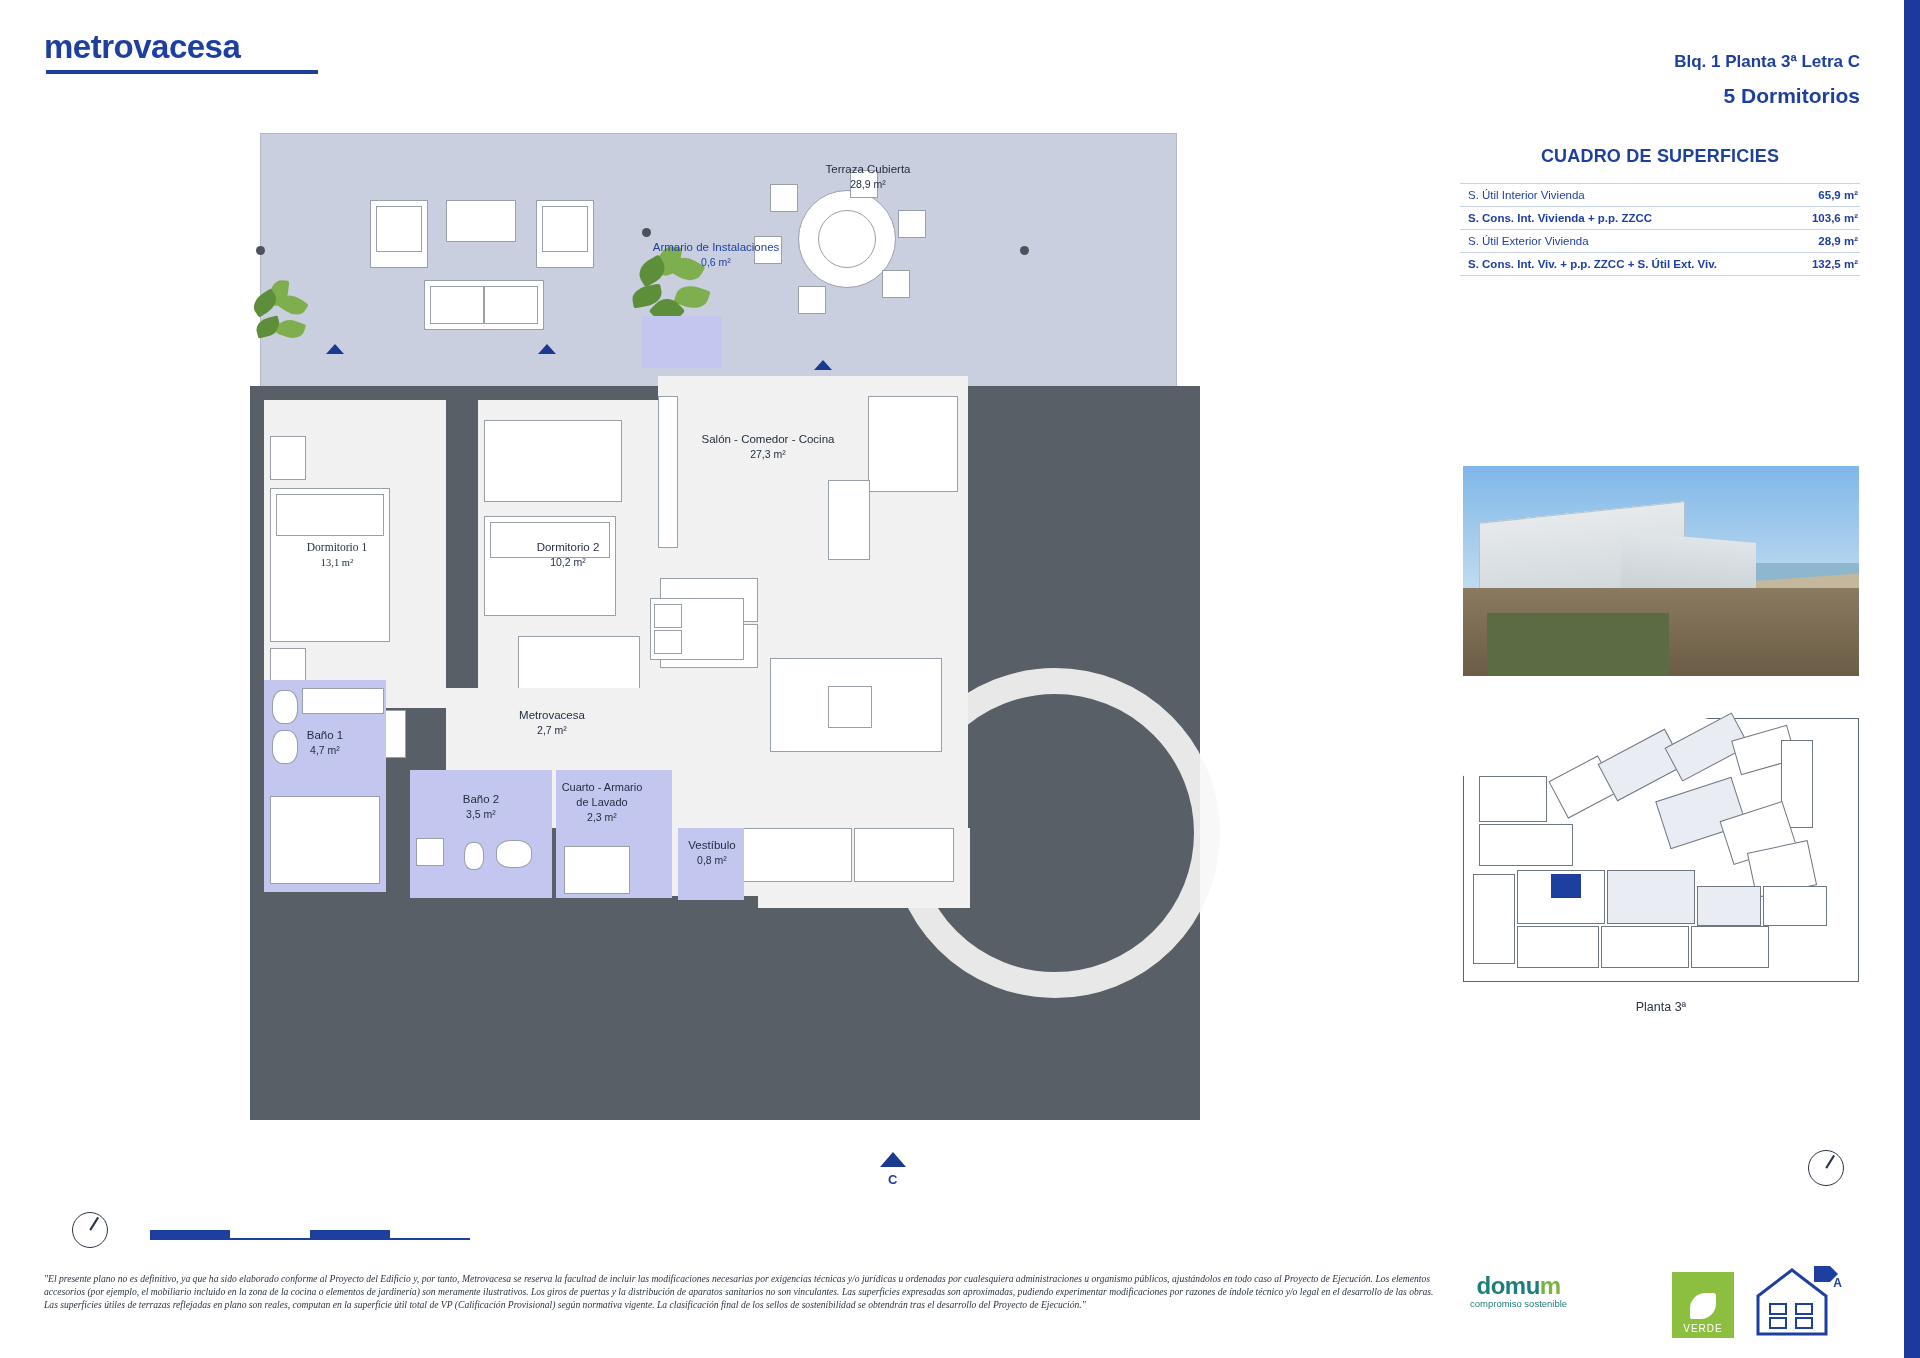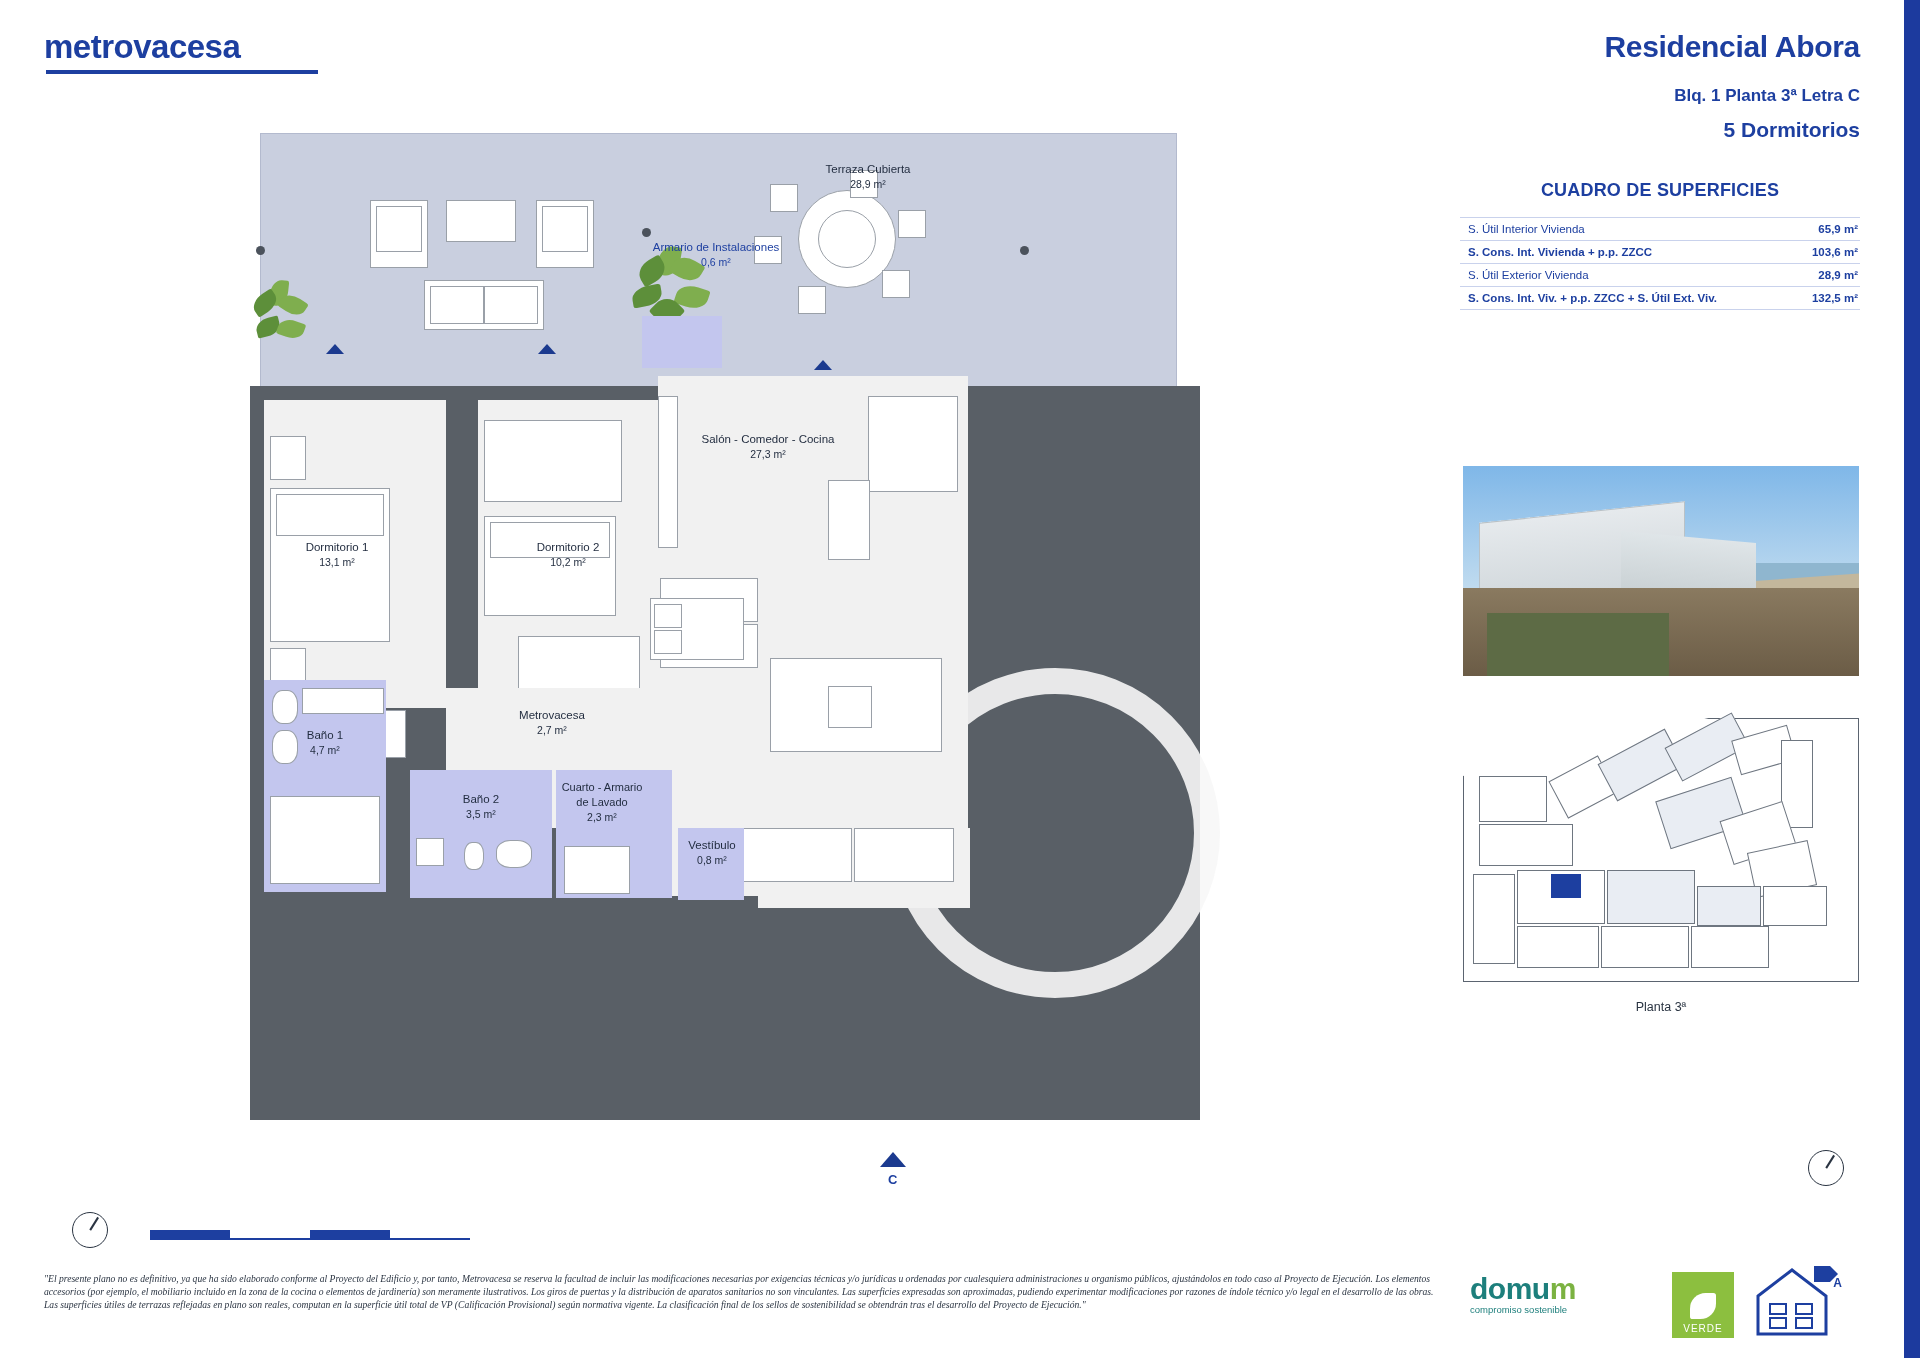--- a/index.html
+++ b/index.html
@@ -128,21 +128,21 @@
   .scale-line{position:absolute;left:150px;top:1238px;width:320px;height:2px;background:#1d3fa0;}
   .north-plan{position:absolute;left:72px;top:1212px;}
   
   .disclaimer{
     position:absolute;left:44px;top:1272px;width:1400px;
     font-size:9.6px;line-height:13.2px;color:#2a3442;font-style:italic;
     font-family:"Liberation Serif", serif;
   }
   
   .domum{position:absolute;left:1470px;top:1272px;}
-  .domum-txt{font-size:30px;font-weight:bold;color:#1d7f7c;letter-spacing:-0.5px;text-align:center;}
+  .domum-txt{font-size:24px;font-weight:bold;color:#1d7f7c;letter-spacing:-0.5px;text-align:center;}
   .domum-txt span{color:#7bb241;}
   .domum-sub{font-size:9.5px;color:#1d7f7c;margin-top:-2px;}
   .verde{
     position:absolute;left:1672px;top:1272px;width:62px;height:66px;background:#8cbf3f;
     display:flex;flex-direction:column;align-items:center;justify-content:flex-end;padding-bottom:4px;box-sizing:border-box;
   }
   .verde .t{font-size:10px;font-weight:normal;color:#fff;letter-spacing:1px;}
   .verde .leafm{width:26px;height:26px;background:#fff;border-radius:60% 10% 60% 10%;margin-bottom:4px;}
   .energy{position:absolute;left:1752px;top:1262px;width:92px;height:78px;}
   .energy svg{display:block;}
@@ -154,21 +154,20 @@
 </style>
 </head>
 <body>
 
 <div class="right-edge-bar"></div>
 
 <div class="brand">metrovacesa</div>
 <div class="brand-underline"></div>
 
 <div class="rpanel">
-  <div class="r-title">Residencial Abora</div>
   <div class="r-sub1">Blq. 1 Planta 3ª Letra C</div>
   <div class="r-sub2">5 Dormitorios</div>
 
   <div class="r-cuadro-title">CUADRO DE SUPERFICIES</div>
   <div class="r-table">
     <div class="r-row">
       <span class="r-lab">S. Útil Interior Vivienda</span>
       <span class="r-val">65,9 m²</span>
     </div>
     <div class="r-row bold">
@@ -269,21 +268,21 @@
   <div class="apt-shell"></div>
 
   <div class="wm"></div>
 
   <div class="room" style="left:14px;top:272px;width:182px;height:308px;"></div>
   <div class="furn" style="left:20px;top:308px;width:34px;height:42px;"></div>
   <div class="furn" style="left:20px;top:360px;width:118px;height:152px;"></div>
   <div class="furn thin" style="left:26px;top:366px;width:106px;height:40px;"></div>
   <div class="furn" style="left:20px;top:520px;width:34px;height:42px;"></div>
   <div class="furn" style="left:14px;top:582px;width:140px;height:46px;"></div>
-  <div class="lbl" style="left:14px;top:412px;width:146px;">
+  <div class="lbl" style="left:14px;top:412px;width:146px;font-family:Liberation Serif, serif;">
     <div>Dormitorio 1</div>
     <div class="a">13,1 m²</div>
   </div>
   <div class="tri" style="left:76px;top:216px;"></div>
 
   <div class="room" style="left:228px;top:272px;width:180px;height:428px;"></div>
   <div class="furn" style="left:234px;top:292px;width:136px;height:80px;"></div>
   <div class="furn" style="left:234px;top:388px;width:130px;height:98px;"></div>
   <div class="furn thin" style="left:240px;top:394px;width:118px;height:34px;"></div>
   <div class="furn" style="left:268px;top:508px;width:120px;height:52px;"></div>

